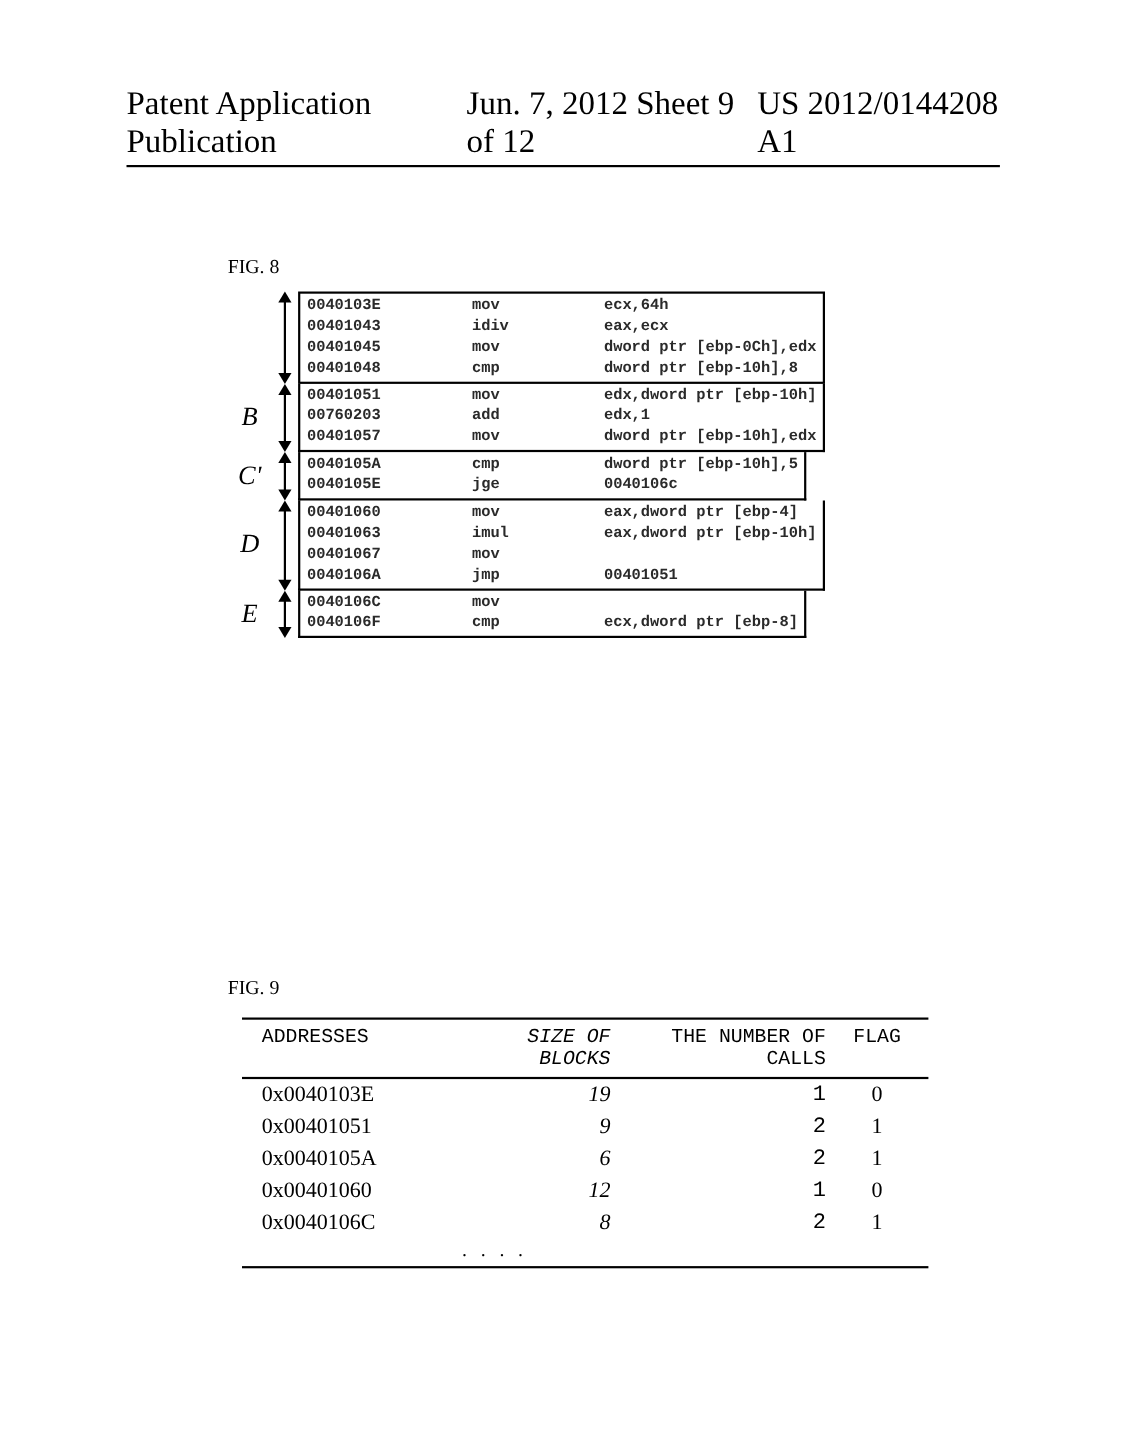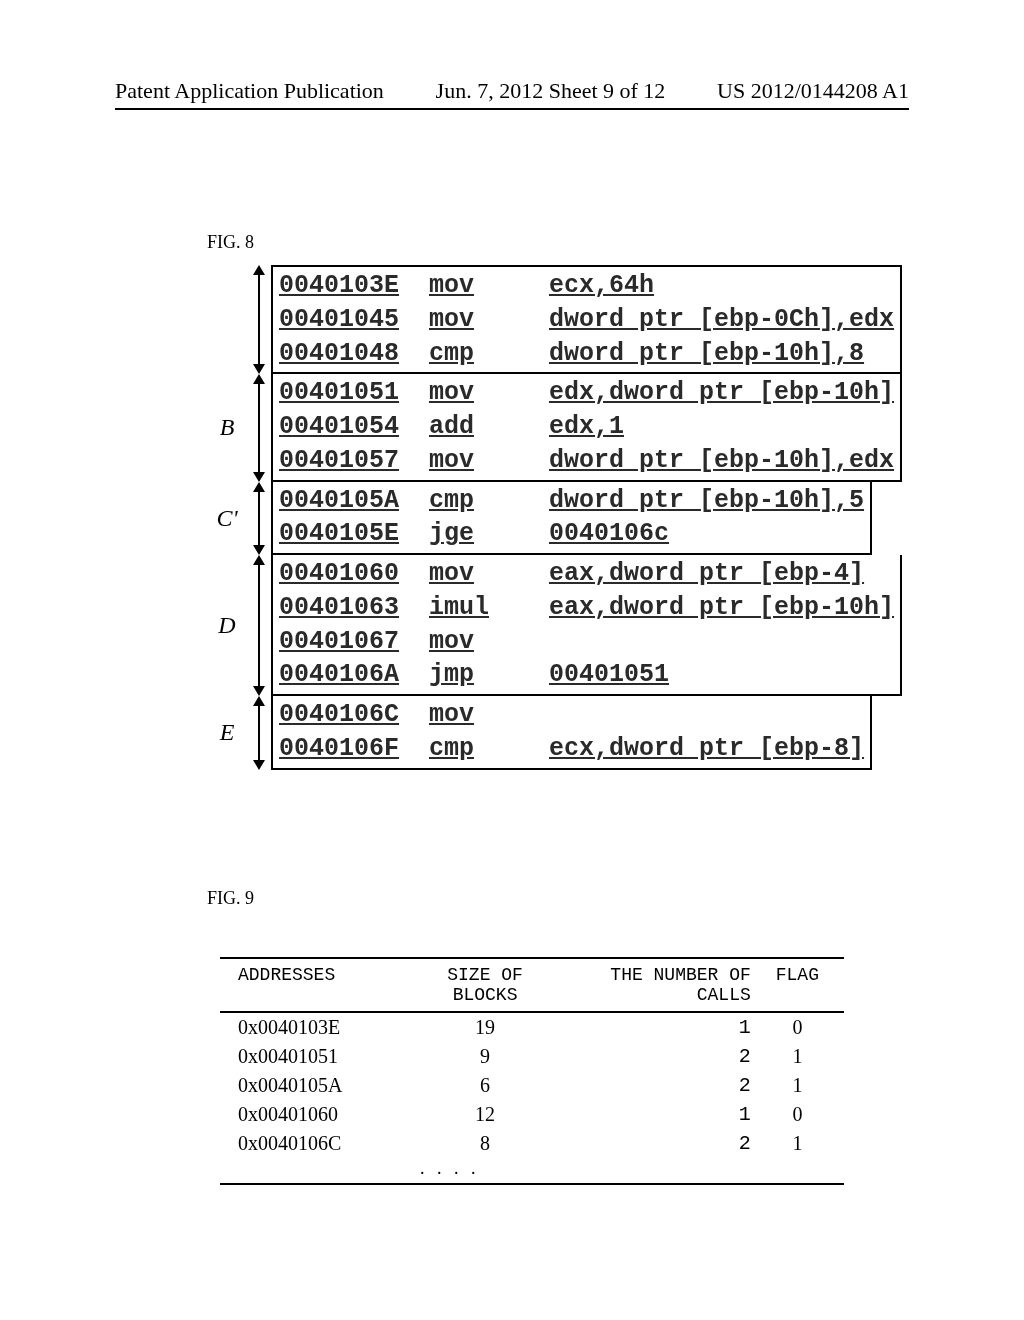--- a/index.html
+++ b/index.html
@@ -16,21 +16,21 @@
     width: 1024px;
     height: 1320px;
   }
   .header {
     position: absolute;
     top: 78px;
     left: 115px;
     right: 115px;
     display: flex;
     justify-content: space-between;
-    font-size: 22px;
+    font-size: 30px;
     border-bottom: 2px solid #000;
     padding-bottom: 4px;
   }
   .fig-label {
     position: absolute;
     font-size: 18px;
   }
   
   .asm-wrap {
     position: absolute;
@@ -80,63 +80,61 @@
   .arrow-head-down {
     bottom: 0;
     border-left: 6px solid transparent;
     border-right: 6px solid transparent;
     border-top: 10px solid #000;
   }
   .code-box {
     border: 2px solid #000;
     padding: 2px 6px;
     font-family: "Courier New", monospace;
-    font-size: 25px;
+    font-size: 14px;
     font-weight: bold;
     line-height: 1.35;
     color: #2a2a2a;
-    text-decoration: underline;
   }
   .code-box.no-top {
     border-top: none;
   }
   .code-row {
     display: flex;
   }
   .col-addr { width: 150px; }
   .col-op   { width: 120px; }
   .col-arg  { flex: 1; white-space: pre; }
 
   
   .tbl-wrap {
     position: absolute;
     top: 925px;
     left: 220px;
     right: 180px;
-    margin-top: 32px;
   }
   .tbl-top-rule, .tbl-mid-rule, .tbl-bot-rule {
     border-top: 2px solid #000;
   }
   .tbl-head {
     display: flex;
     font-family: "Courier New", monospace;
     font-size: 18px;
     padding: 6px 0;
   }
   .tbl-body {
     font-family: "Times New Roman", Times, serif;
     font-size: 20px;
   }
   .tbl-row {
     display: flex;
     padding: 3px 0;
   }
   .c-addr  { width: 190px; padding-left: 18px; }
-  .c-size  { width: 150px; text-align: center; }
+  .c-size  { width: 150px; text-align: right; font-style: italic; }
   .c-calls { width: 210px; text-align: right; font-family: Liberation Mono, monospace; }
   .c-flag  { width: 100px; text-align: center; }
   .ellips {
     padding-left: 200px;
     letter-spacing: 4px;
     font-size: 18px;
     padding-bottom: 4px;
   }
 </style>
 </head>
@@ -160,20 +158,25 @@
           <div class="arrow-line"></div>
           <div class="arrow-head-down"></div>
       </div>
       <div class="code-box">
         <div class="code-row">
             <span class="col-addr">0040103E</span>
             <span class="col-op">mov</span>
             <span class="col-arg">ecx,64h</span>
           </div>
         <div class="code-row">
+            <span class="col-addr">00401043</span>
+            <span class="col-op">idiv</span>
+            <span class="col-arg">eax,ecx</span>
+          </div>
+        <div class="code-row">
             <span class="col-addr">00401045</span>
             <span class="col-op">mov</span>
             <span class="col-arg">dword ptr [ebp-0Ch],edx</span>
           </div>
         <div class="code-row">
             <span class="col-addr">00401048</span>
             <span class="col-op">cmp</span>
             <span class="col-arg">dword ptr [ebp-10h],8</span>
           </div>
       </div>
@@ -186,21 +189,21 @@
           <div class="arrow-line"></div>
           <div class="arrow-head-down"></div>
       </div>
       <div class="code-box no-top">
         <div class="code-row">
             <span class="col-addr">00401051</span>
             <span class="col-op">mov</span>
             <span class="col-arg">edx,dword ptr [ebp-10h]</span>
           </div>
         <div class="code-row">
-            <span class="col-addr">00401054</span>
+            <span class="col-addr">00760203</span>
             <span class="col-op">add</span>
             <span class="col-arg">edx,1</span>
           </div>
         <div class="code-row">
             <span class="col-addr">00401057</span>
             <span class="col-op">mov</span>
             <span class="col-arg">dword ptr [ebp-10h],edx</span>
           </div>
       </div>
     </div>

